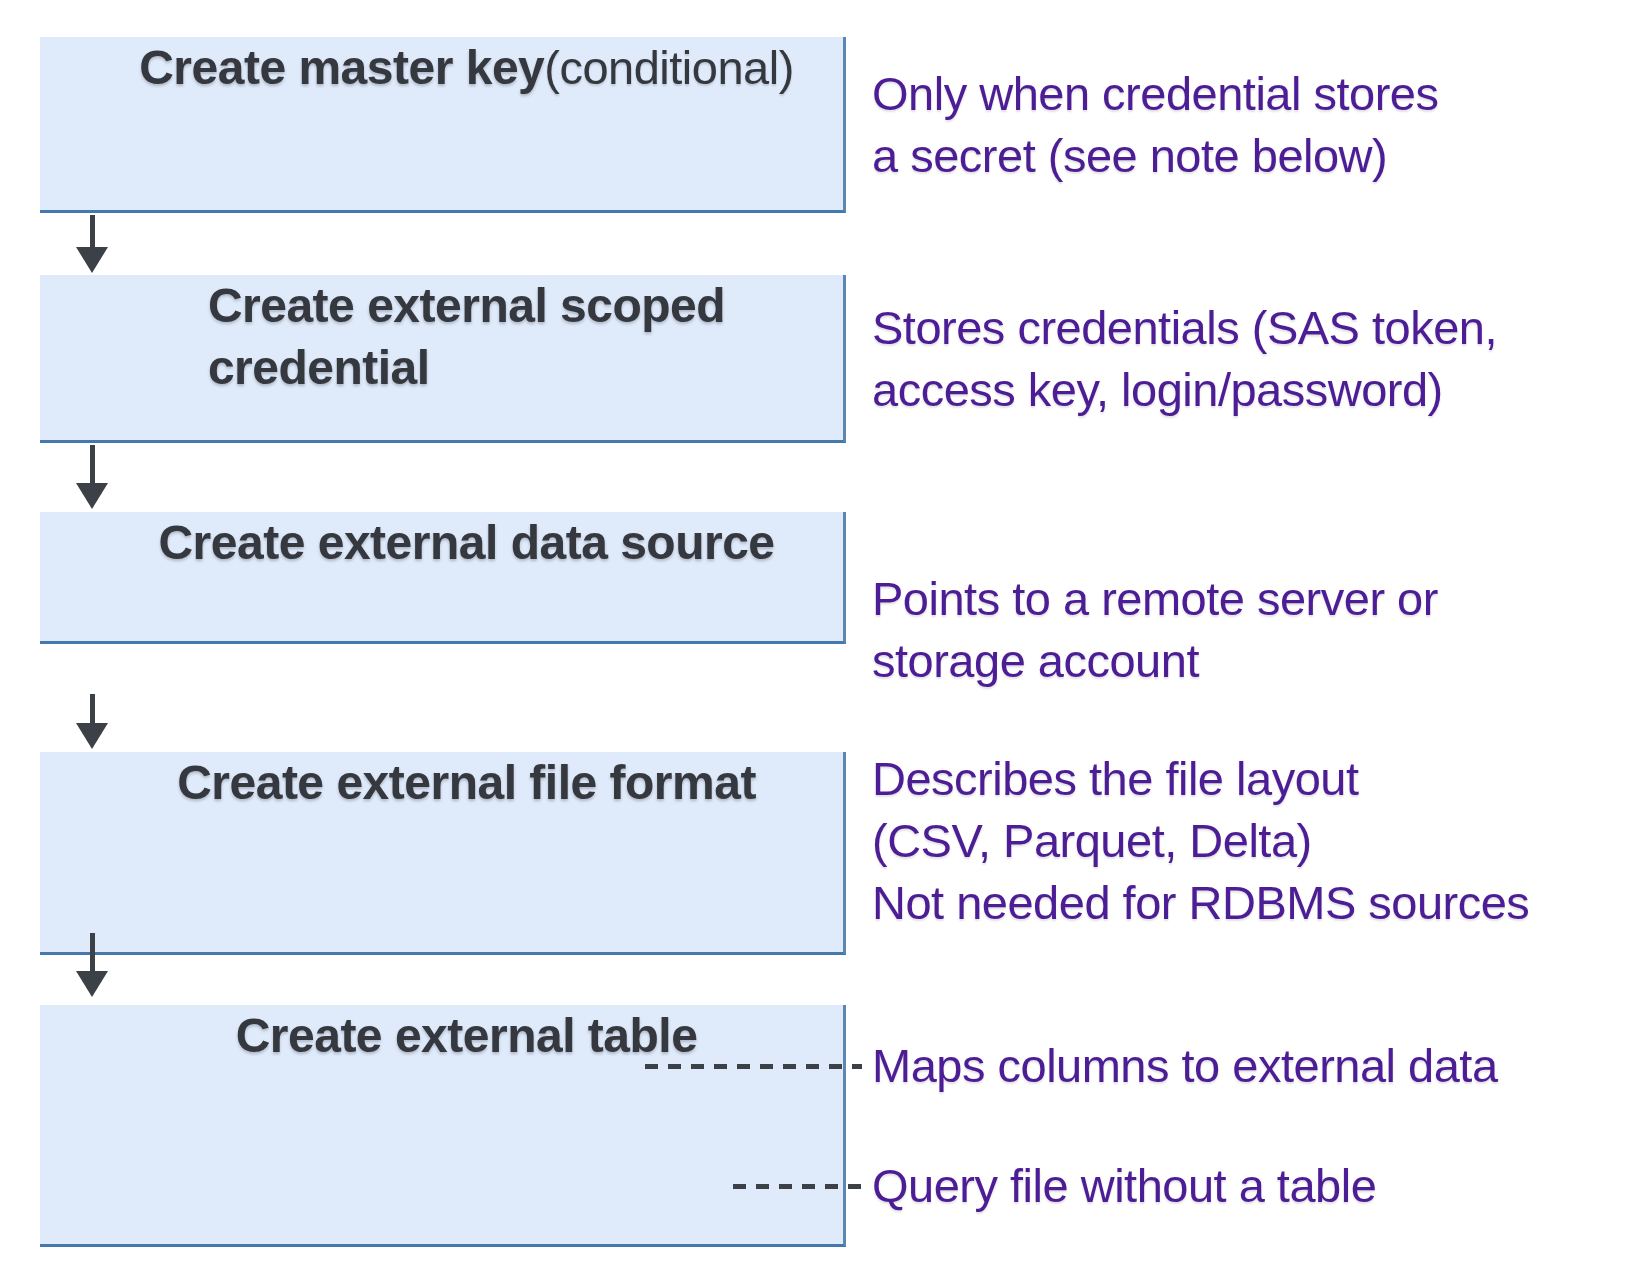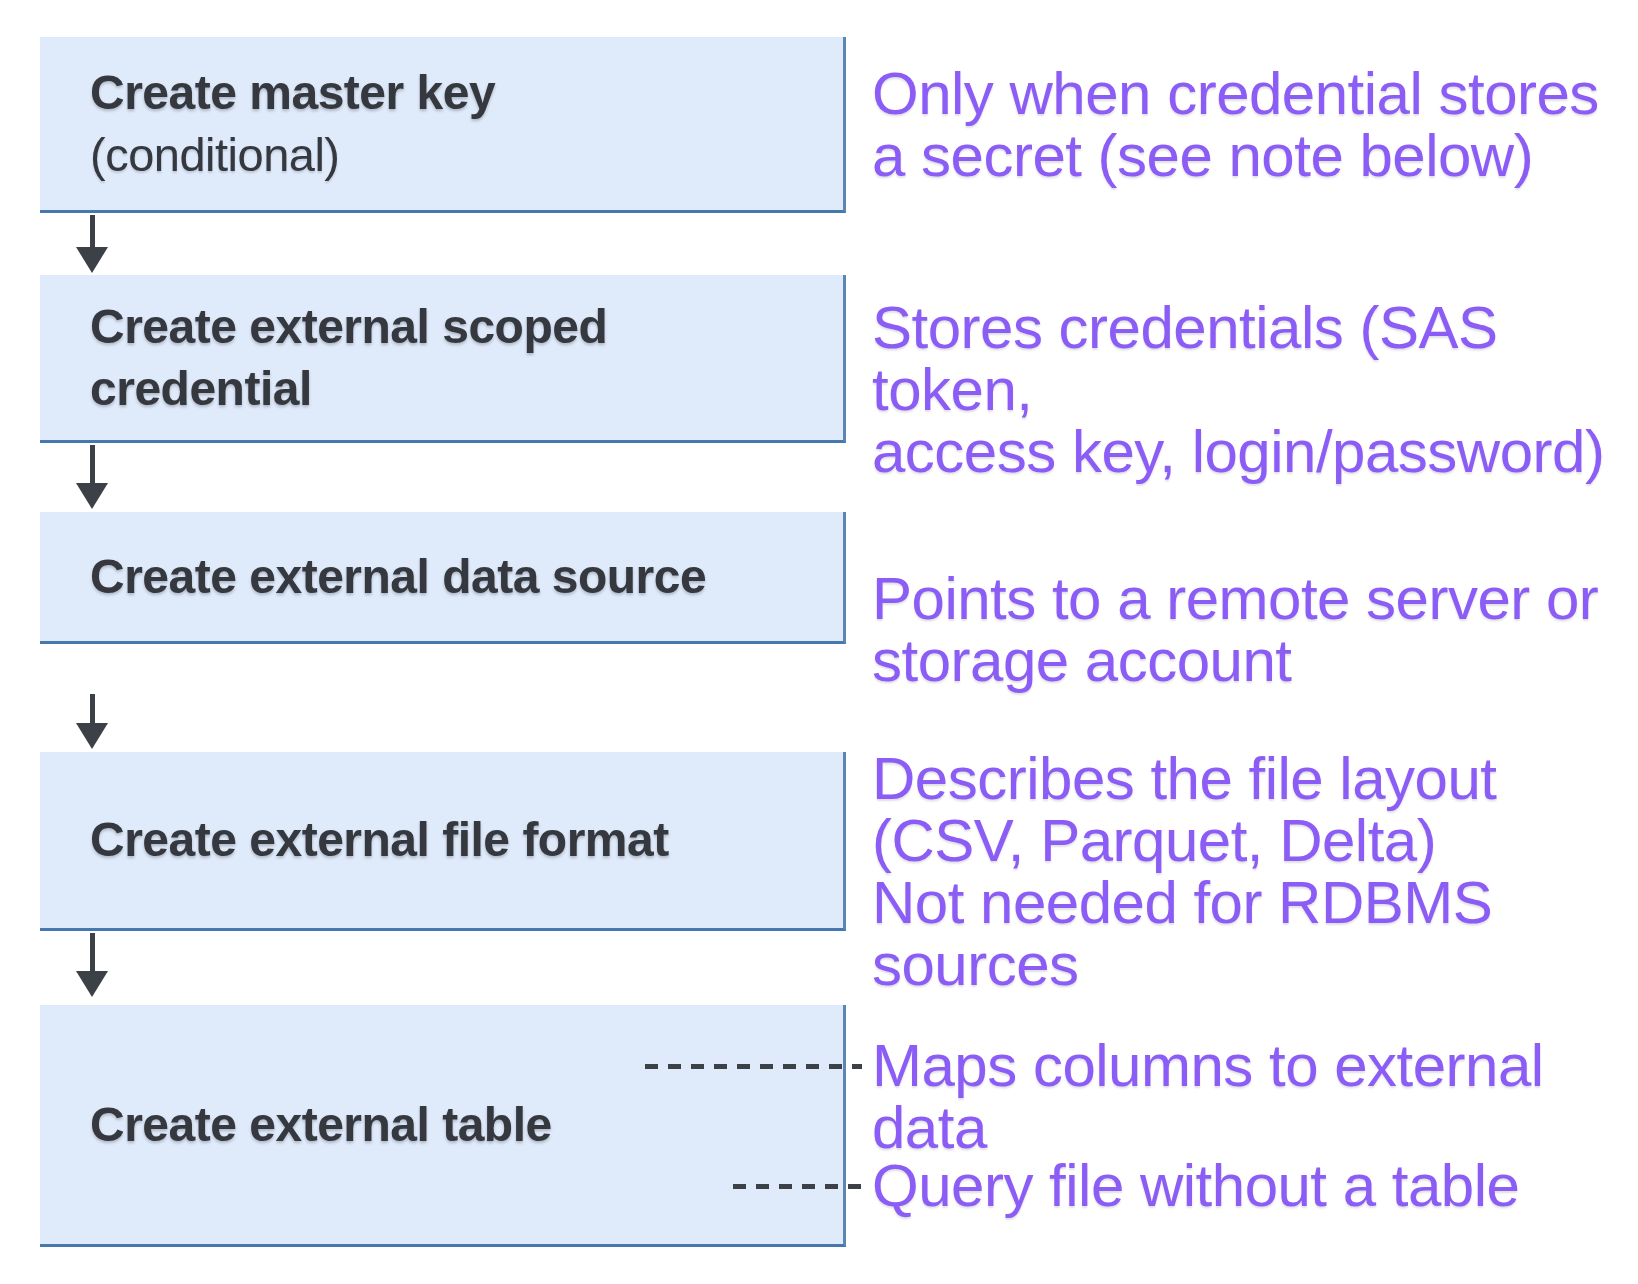--- a/index.html
+++ b/index.html
@@ -10,36 +10,36 @@
     font-family:"Liberation Sans", sans-serif;
     overflow:hidden;
   }
   .box{
     position:absolute;
     left:40px;width:806px;
     background:#dfeafa;
     border-right:3px solid #5b87b5;
     border-bottom:3px solid #4478ae;
     box-sizing:border-box;
-    display:flex;flex-direction:column;justify-content:center;
+    display:flex;justify-content:center;
     padding-left:50px;
   }
   .bt{
     font-size:48px;font-weight:bold;line-height:62px;
     color:#35393f;letter-spacing:-0.5px;white-space:pre-line;
     text-shadow:0 2px 3px rgba(50,55,64,.28);
   }
   .rt{
     font-size:47px;font-weight:normal;line-height:62px;
     color:#35393f;letter-spacing:-0.5px;white-space:pre-line;
     text-shadow:0 2px 2px rgba(50,55,64,.18);
   }
   .note{
     position:absolute;left:872px;
-    font-size:60px;line-height:62px;color:#8b5cf6;
+    font-size:47px;line-height:62px;color:#4c1d95;
     letter-spacing:-0.5px;white-space:pre-line;
     text-shadow:0 2px 2px rgba(50,55,64,.15);
   }
   .arrow{position:absolute;left:76px;width:32px;}
   .arrow .shaft{
     position:absolute;left:14px;top:0;width:5px;height:calc(100% - 24px);
     background:#3c4047;
   }
   .arrow .head{
     position:absolute;bottom:0;left:0;width:0;height:0;
@@ -86,21 +86,21 @@
     <div class="bt">Create external data source</div>
   </div>
   <div class="note" style="top:568px">Points to a remote server or
 storage account</div>
 
   <div class="arrow" style="top:694px;height:55px">
     <div class="shaft"></div>
     <div class="head"></div>
   </div>
 
-  <div class="box" style="top:752px;height:179px">
+  <div class="box" style="top:752px;height:203px">
     <div class="bt">Create external file format</div>
   </div>
   <div class="note" style="top:748px">Describes the file layout
 (CSV, Parquet, Delta)
 Not needed for RDBMS sources</div>
 
   <div class="arrow" style="top:933px;height:64px">
     <div class="shaft"></div>
     <div class="head"></div>
   </div>

